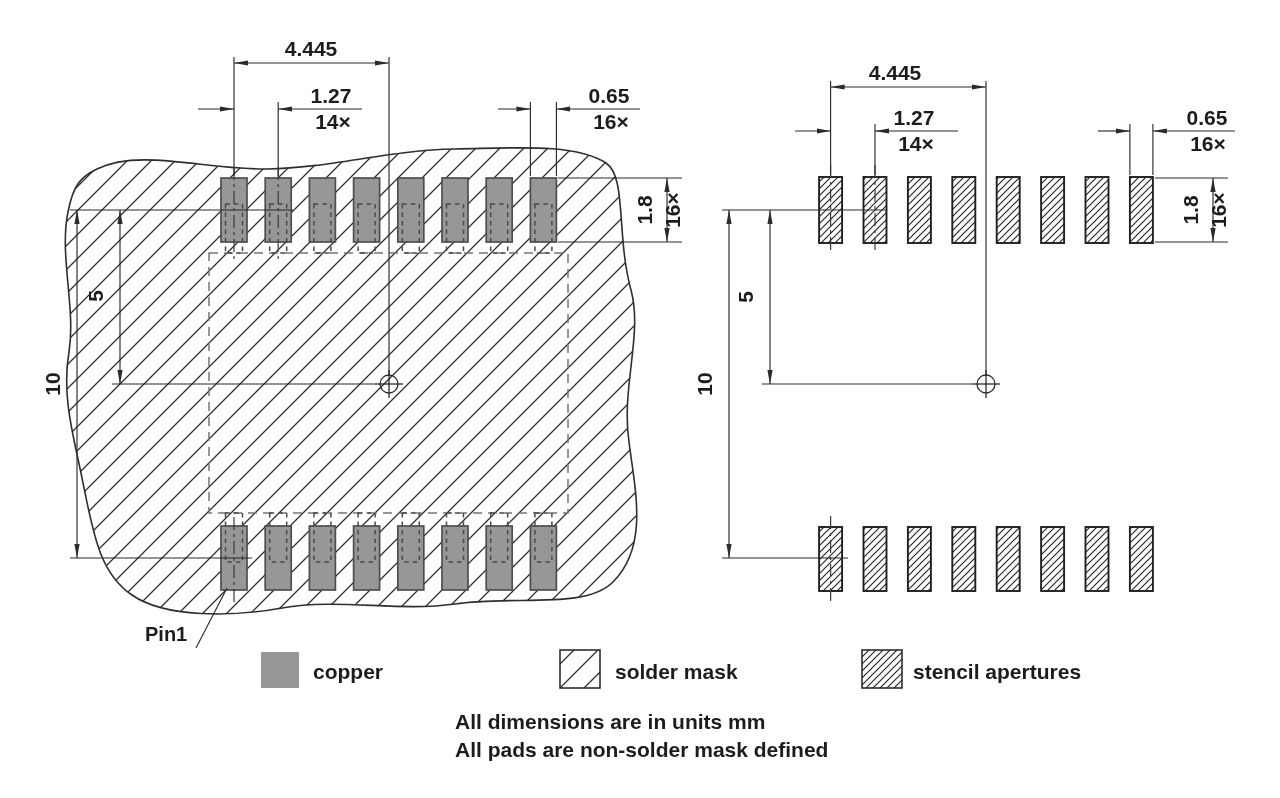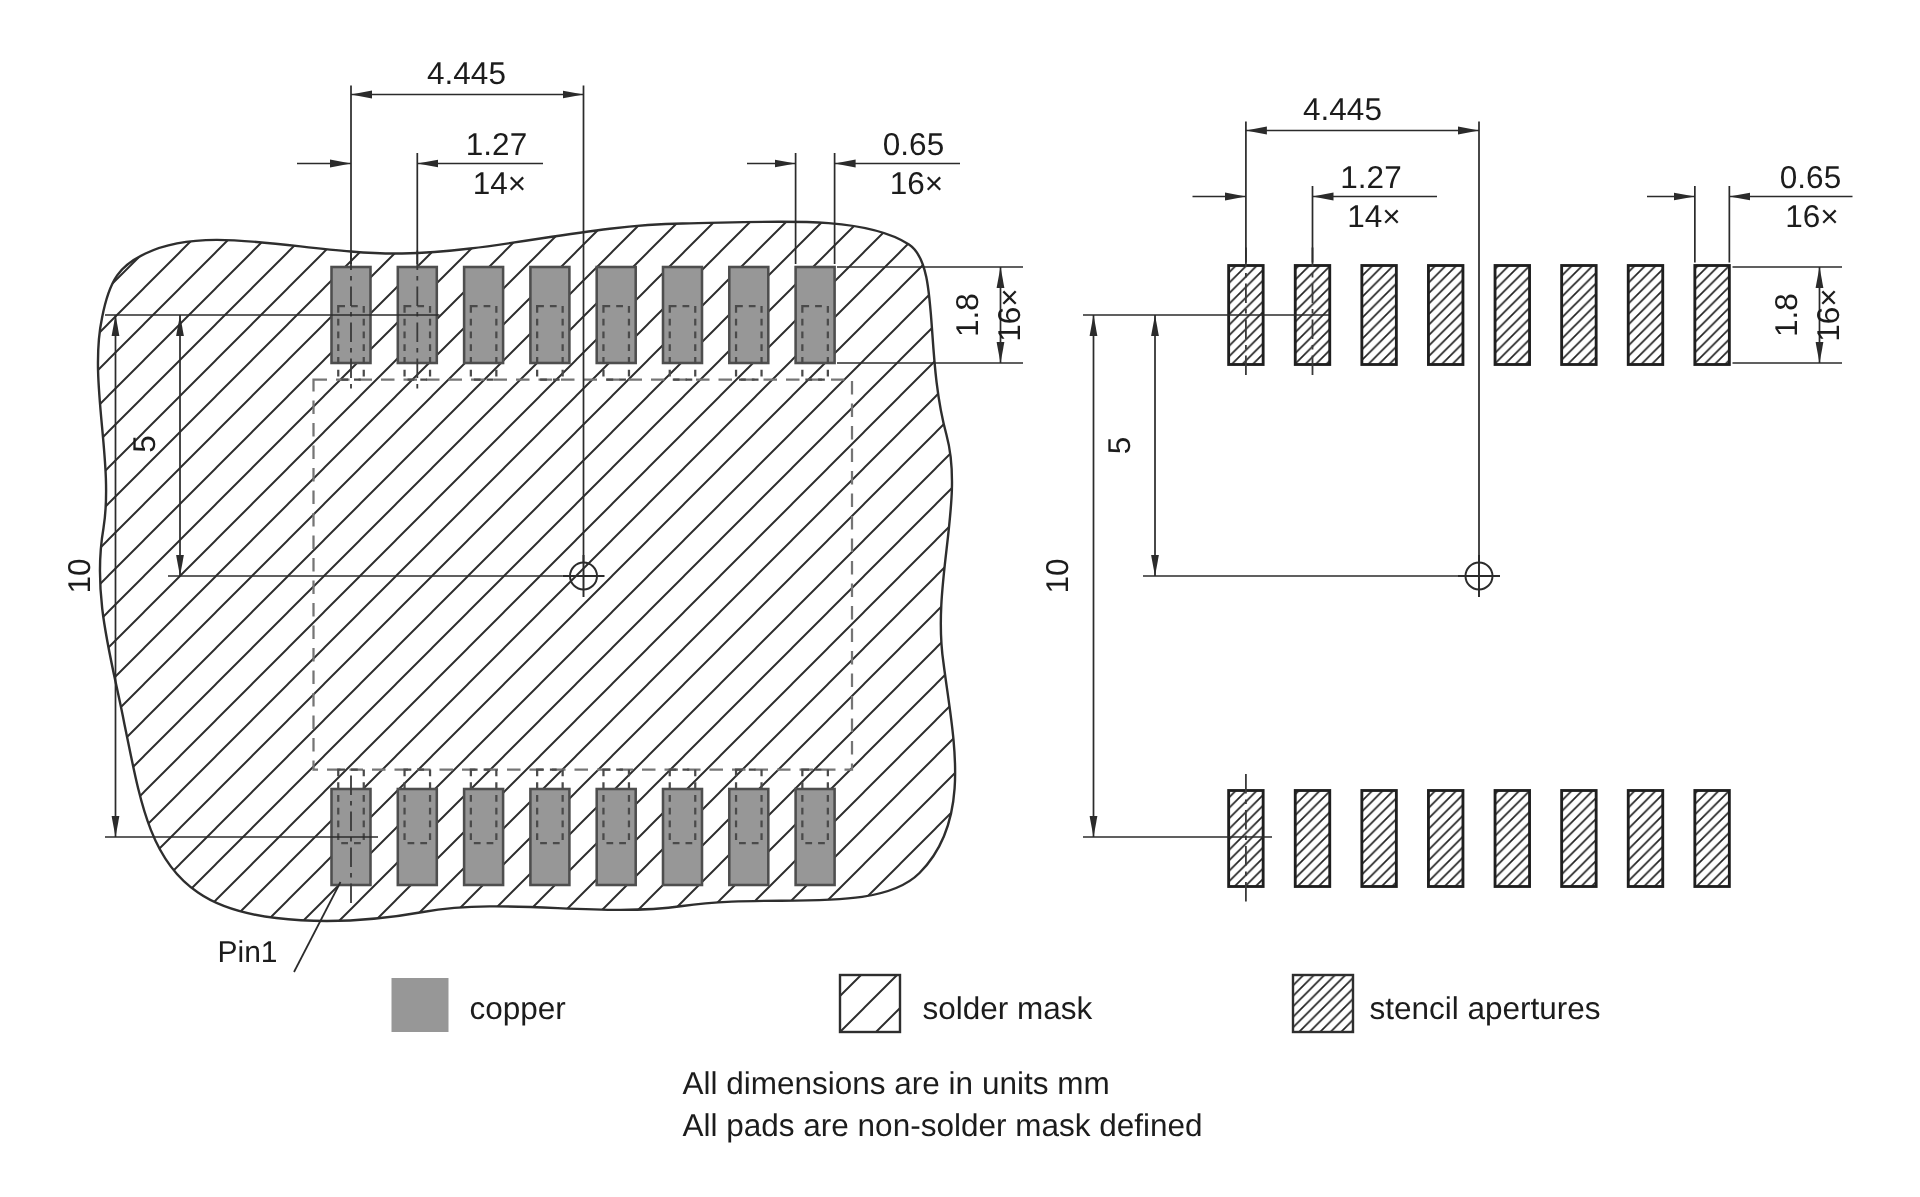--- a/index.html
+++ b/index.html
@@ -1,16 +1,16 @@
 <!DOCTYPE html>
 <html><head>
 <meta charset="utf-8">
 <style>
   html,body{margin:0;padding:0;background:#ffffff;}
-  .page{width:1280px;height:798px;position:relative;background:#fff;overflow:hidden;}
+  .page{width:1280px;height:798px;position:relative;background:#fff;overflow:hidden;font-weight:bold;}
   svg{display:block;}
   text{font-family:"Liberation Sans","DejaVu Sans",sans-serif;fill:#1c1c1c;}
   .dim{font-size:21px;}
   .mid{text-anchor:middle;}
   .note{font-size:21px;}
   .leg{font-size:21px;}
   .pin{font-size:20px;}
 </style>
 </head>
 <body>

